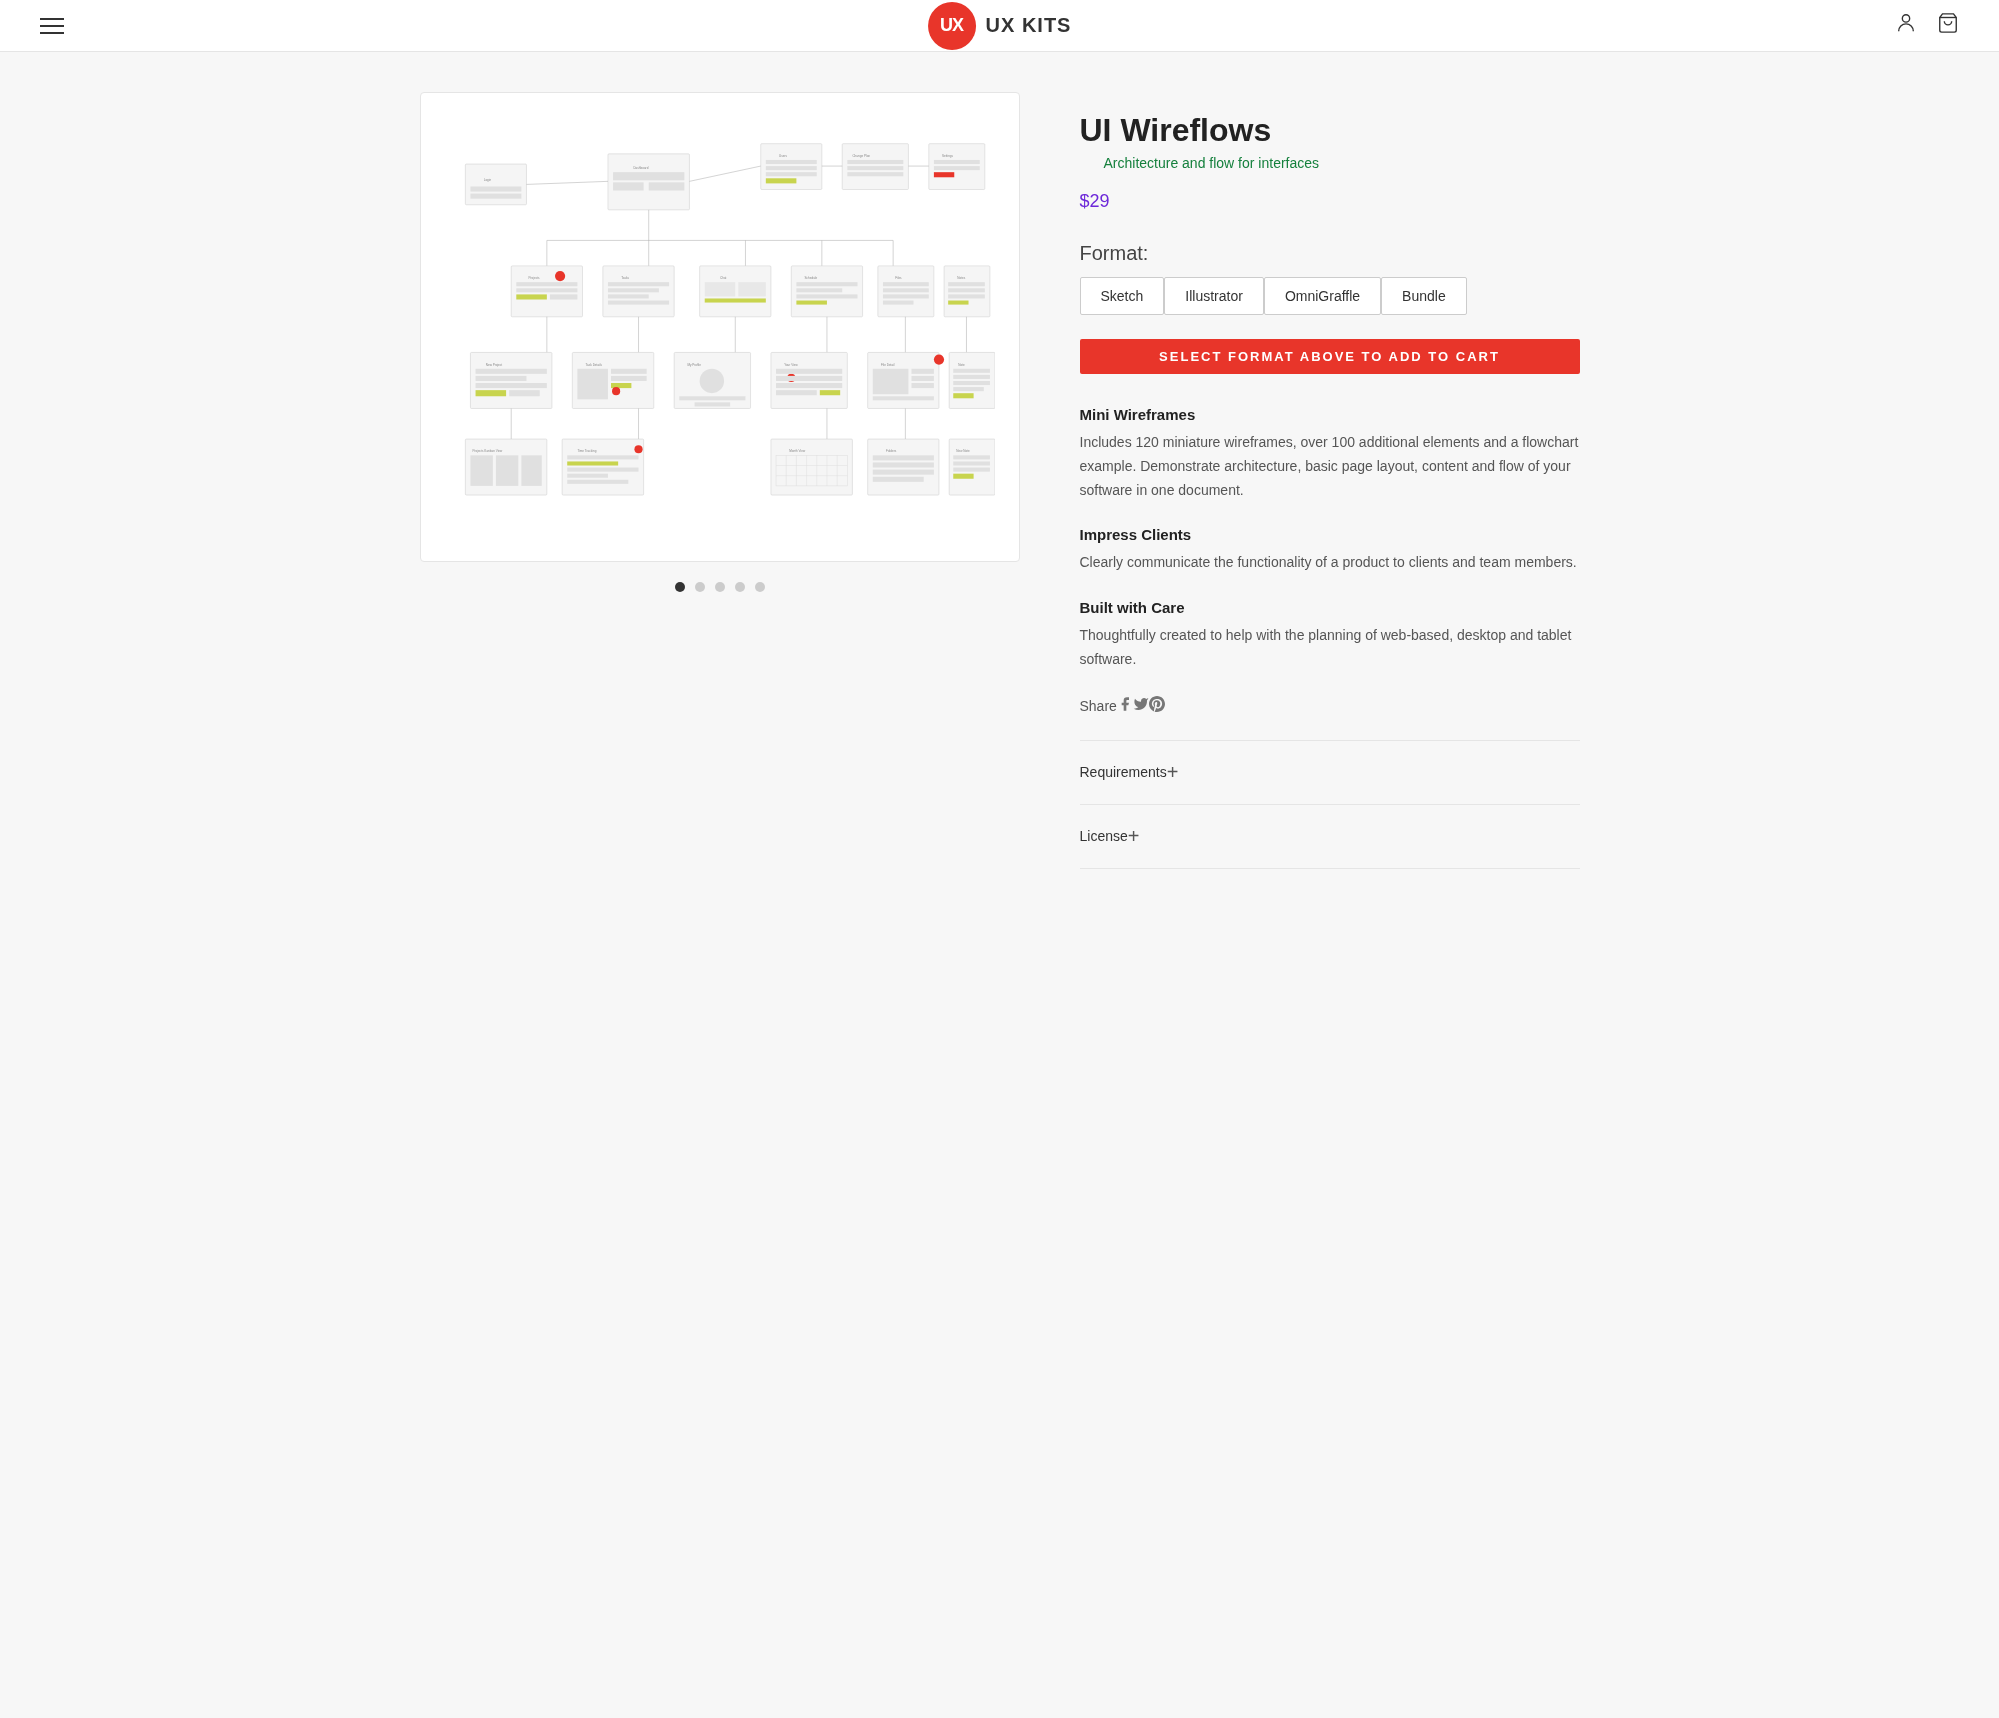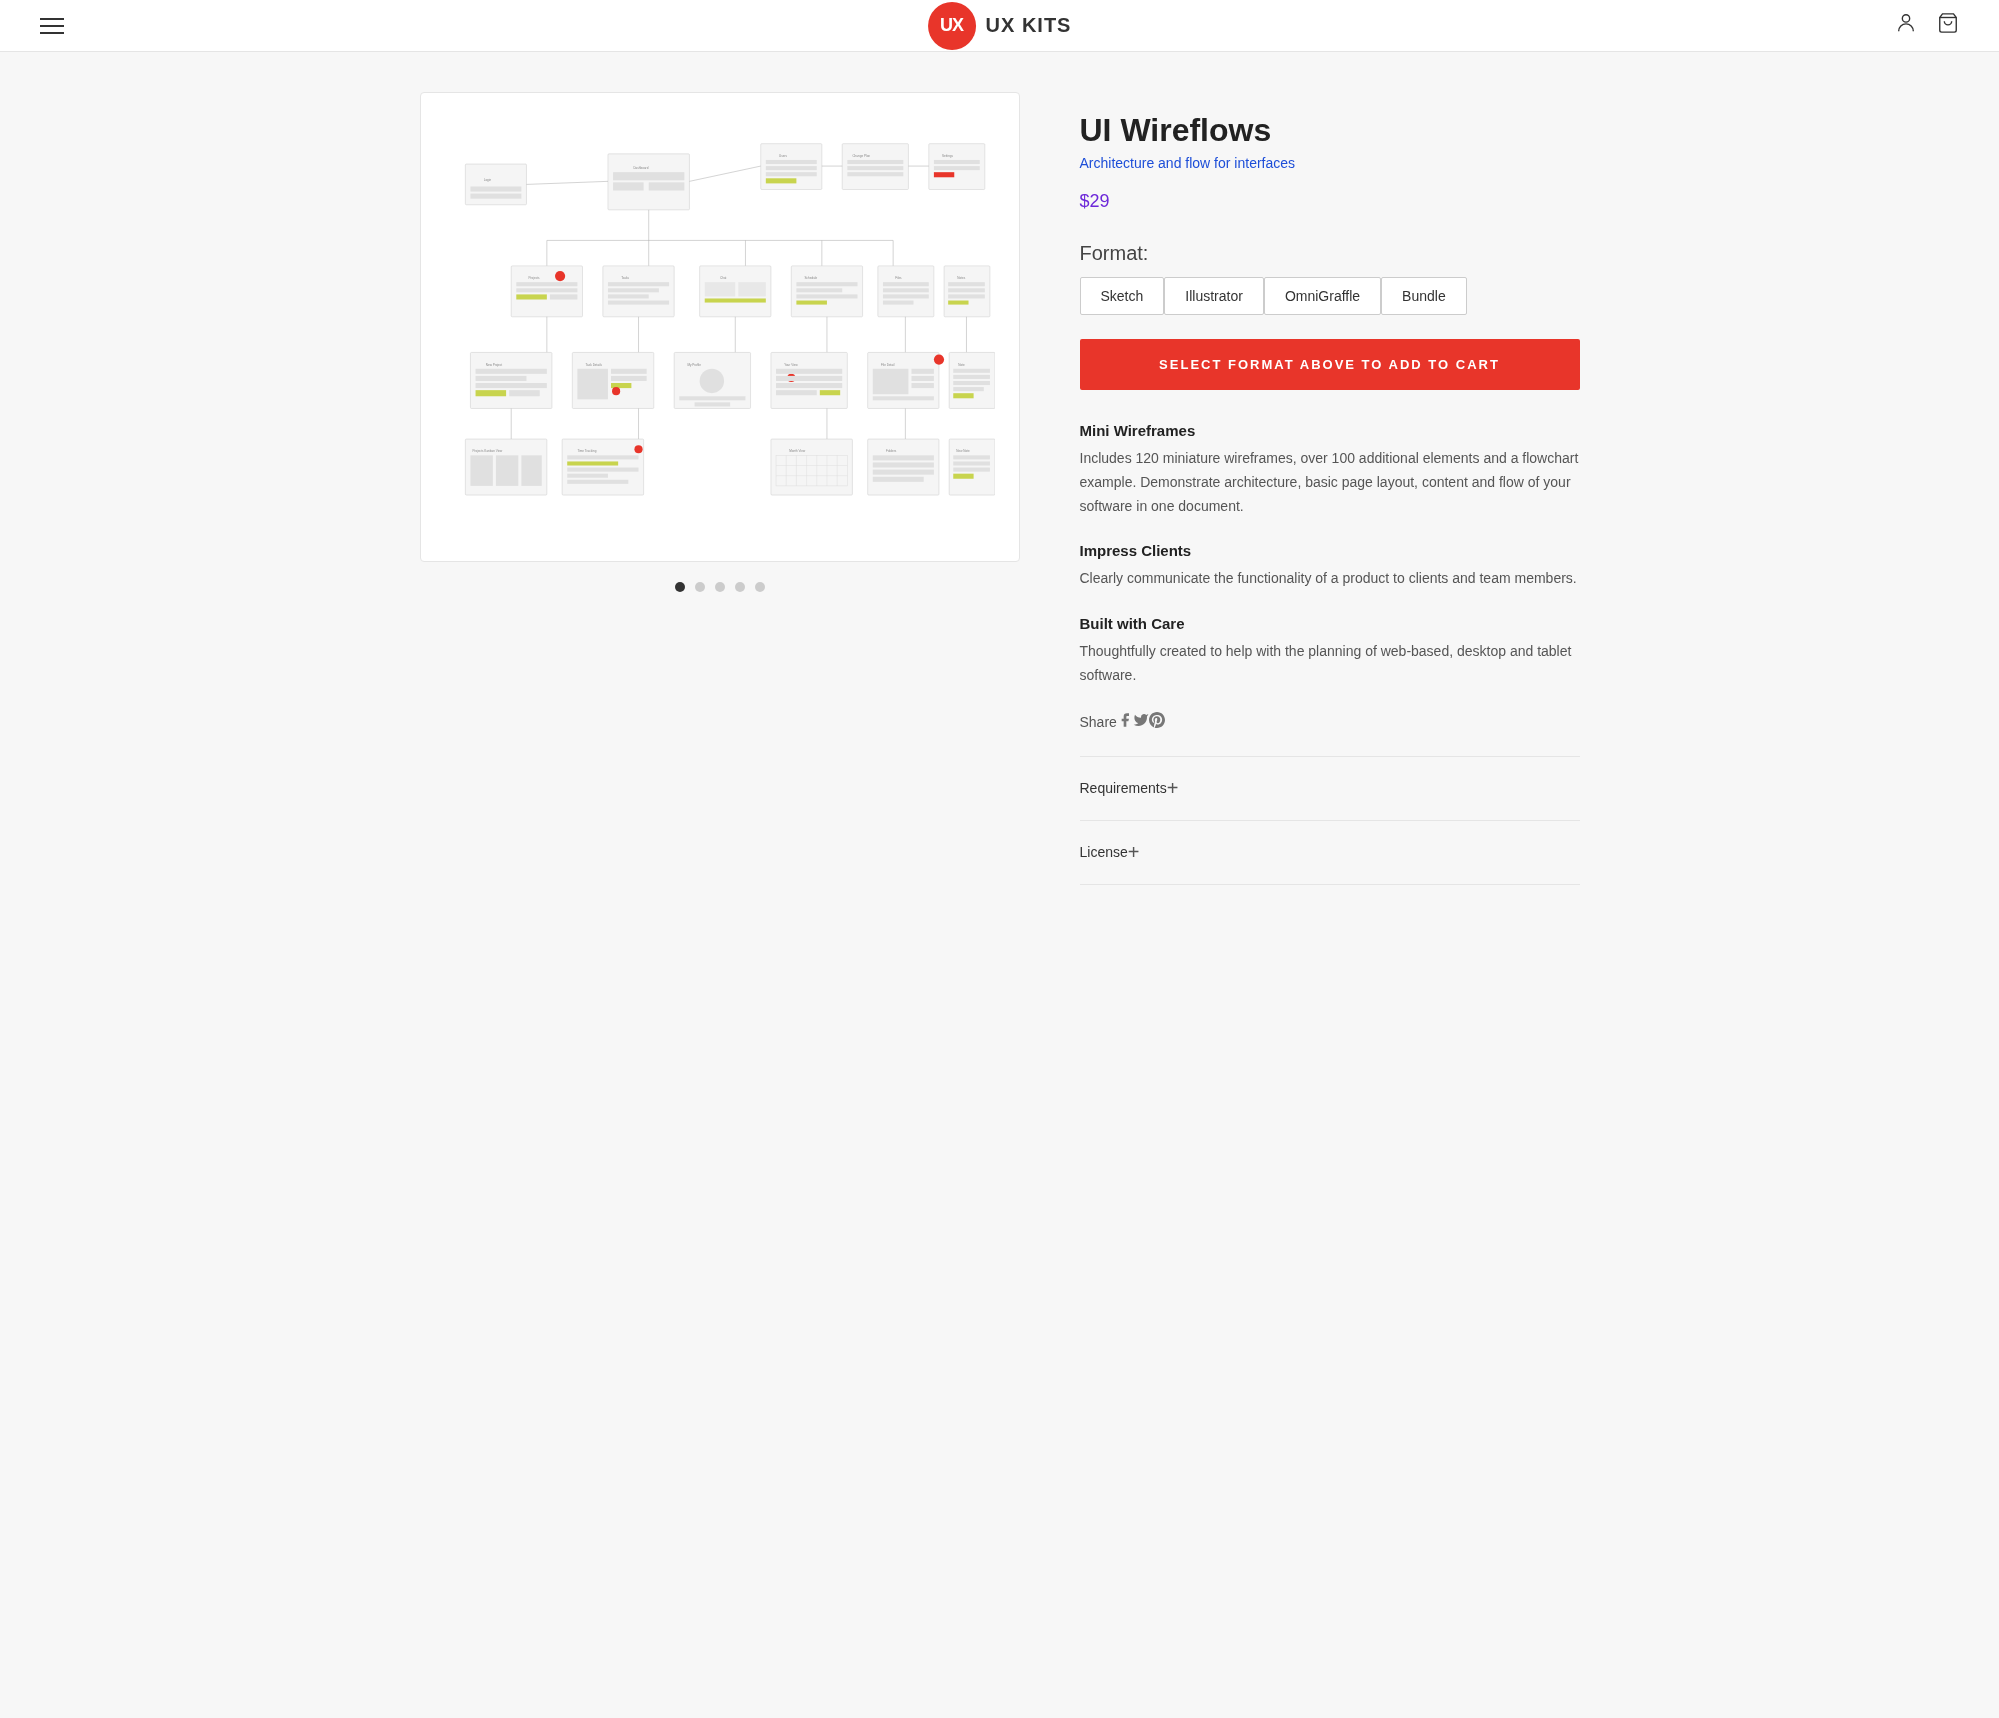--- a/index.html
+++ b/index.html
@@ -122,22 +122,23 @@
       padding-top: 20px;
     }
     .product-title {
       font-size: 32px;
       font-weight: 600;
       color: #222;
       margin-bottom: 6px;
     }
     .product-subtitle {
       font-size: 14px;
-      color: #1d4ed8;
+      color: #15803d;
       margin-bottom: 20px;
+      margin-left: 24px;
     }
     .product-price {
       font-size: 18px;
       color: #6d28d9;
       margin-bottom: 30px;
     }
     .format-label {
       font-size: 20px;
       color: #444;
       margin-bottom: 12px;
@@ -156,21 +157,21 @@
       border-radius: 2px;
       color: #333;
       transition: border-color 0.2s;
     }
 
     .add-to-cart-btn {
       width: 100%;
       background: #e8352a;
       color: #fff;
       border: none;
-      padding: 18px;
+      padding: 10px;
       font-size: 13px;
       font-weight: 600;
       letter-spacing: 2px;
       text-transform: uppercase;
       cursor: pointer;
       margin-bottom: 32px;
       border-radius: 2px;
     }
 
     

